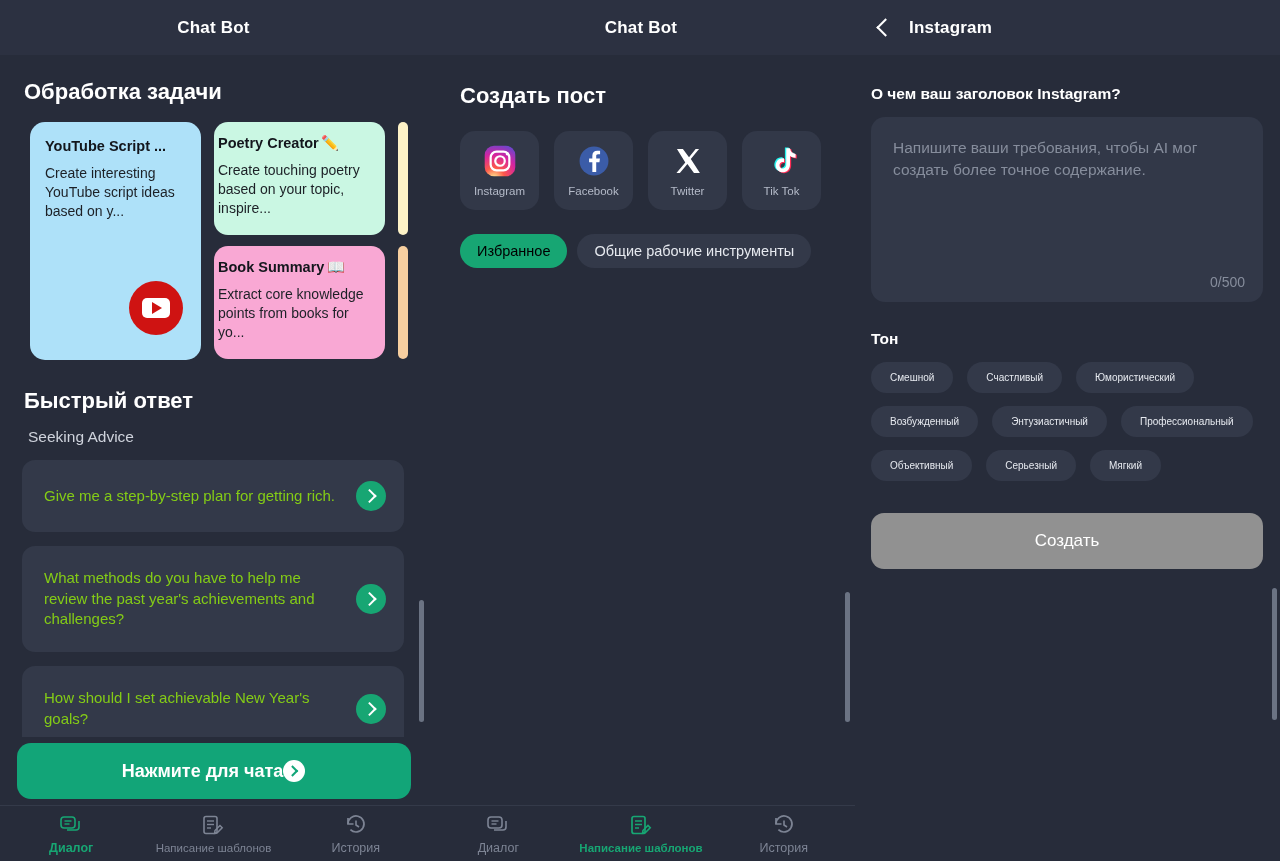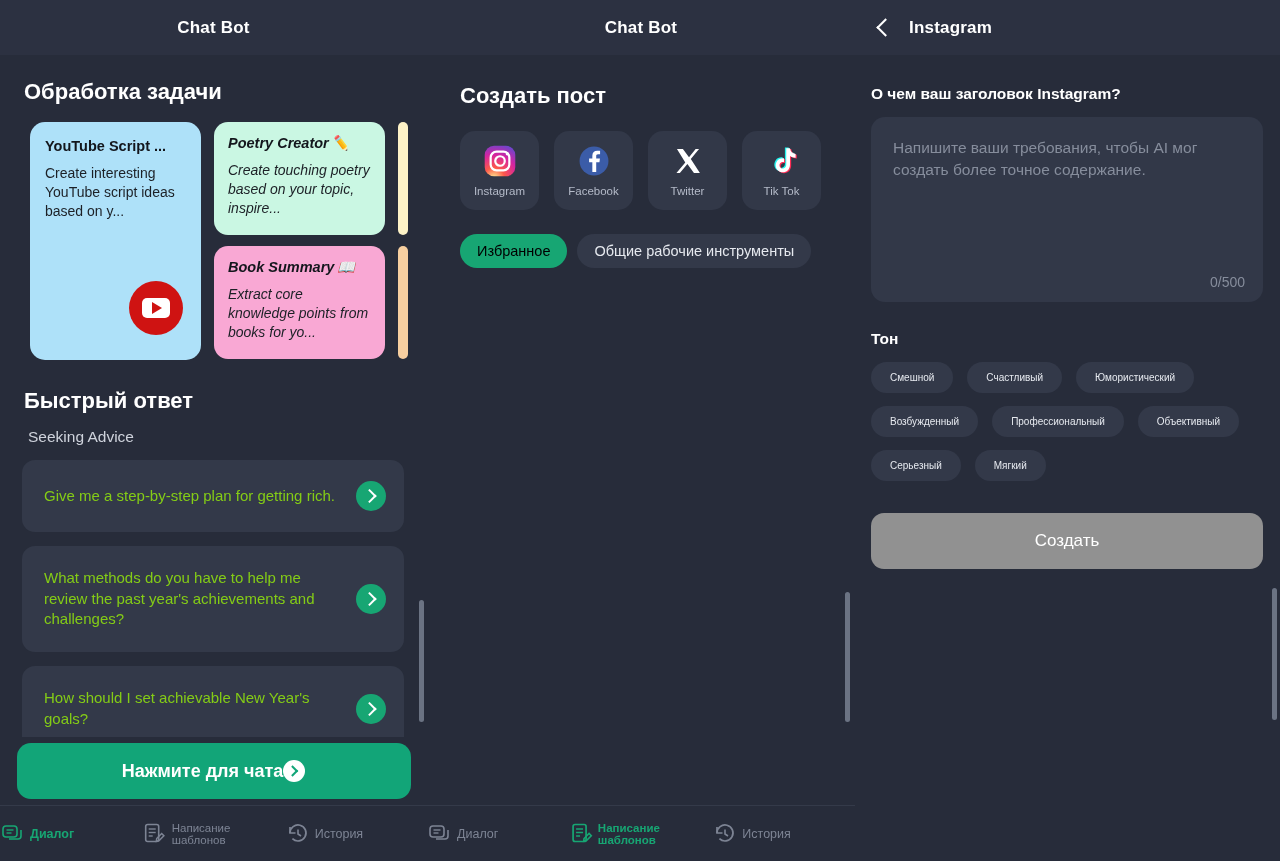--- a/index.html
+++ b/index.html
@@ -45,21 +45,21 @@
   .yt-badge {
     position: absolute; right: 18px; bottom: 25px; width: 54px; height: 54px;
     border-radius: 50%; background: #cf1312; display: flex; align-items: center; justify-content: center;
   }
   .yt-badge .scr { width: 28px; height: 20px; background: #fff; border-radius: 5px;
     display:flex; align-items:center; justify-content:center; }
   .yt-badge .tri { width: 0; height: 0; border-left: 10px solid #cf1312;
     border-top: 6px solid transparent; border-bottom: 6px solid transparent; margin-left: 2px; }
 
   .card-col { display: flex; flex-direction: column; gap: 11px; }
-  .card-sm { width: 171px; height: 113px; border-radius: 14px; padding: 13px 14px 0 14px; position: relative; flex:none;font-style:italic;}
+  .card-sm { width: 171px; height: 113px; border-radius: 14px; padding: 13px 14px 0 4px; position: relative; flex:none;}
   .card-sm .card-title { display: flex; align-items: center; gap: 3px; }
   .card-green { background: #caf7e3; }
   .card-pink  { background: #f9a8d4; }
   .card-sliver { width: 10px; border-radius: 6px; flex: none; }
   .sliver-col { display:flex; flex-direction: column; gap: 11px; }
   .sliver-cream { background: #fdf2c7; height: 113px; }
   .sliver-peach { background: #f7cfa0; height: 113px; }
 
   .p1-h2 { margin: 28px 0 0 24px; }
   .p1-sub { margin: 14px 0 0 28px; color: #cfd3dc; font-size: 15.5px; }
@@ -90,21 +90,21 @@
     display:flex; align-items:center; justify-content:center; }
   .cta-circ::before { content:""; width:6px; height:6px; border-top:2px solid #12a578;
     border-right:2px solid #12a578; transform: rotate(45deg) translate(-1px,1px); }
 
   
   .tabbar {
     position: absolute; bottom: 0; left: 0; width: 100%; height: 56px;
     background: #272c3a; border-top: 1px solid #343a49;
     display: flex; align-items: center;
   }
-  .tab { flex: 1; display: flex; flex-direction: row; align-items: center; gap: 4px; cursor: pointer; }
+  .tab { flex: 1; display: flex; flex-direction: column; align-items: center; gap: 4px; cursor: pointer; }
   .tab-label { font-size: 12.5px; color: #7d8494; }
   .tab.active .tab-label { color: #17a673; font-weight: bold; }
   .tab-ic { width: 26px; height: 24px; }
 
   
   .p2-body { height: 806px; position: relative; }
   .p2-h1 { margin: 28px 0 0 33px; }
   .social-row { display: flex; gap: 15px; margin: 22px 0 0 33px; }
   .social {
     width: 79px; height: 79px; border-radius: 15px; background: #323848;
@@ -362,20 +362,21 @@
         <div class="ta-count">0/500</div>
       </div>
 
       <div class="p3-label2">Тон</div>
 
       <div class="tone-wrap">
         <div class="tone-chip">Смешной</div>
         <div class="tone-chip">Счастливый</div>
         <div class="tone-chip">Юмористический</div>
         <div class="tone-chip">Возбужденный</div>
+        <div class="tone-chip">Энтузиастичный</div>
         <div class="tone-chip">Профессиональный</div>
         <div class="tone-chip">Объективный</div>
         <div class="tone-chip">Серьезный</div>
         <div class="tone-chip">Мягкий</div>
       </div>
 
       <button class="create-btn">Создать</button>
     </div>
 
     <div class="sbar" style="right:3px; top:588px; height:132px;"></div>

